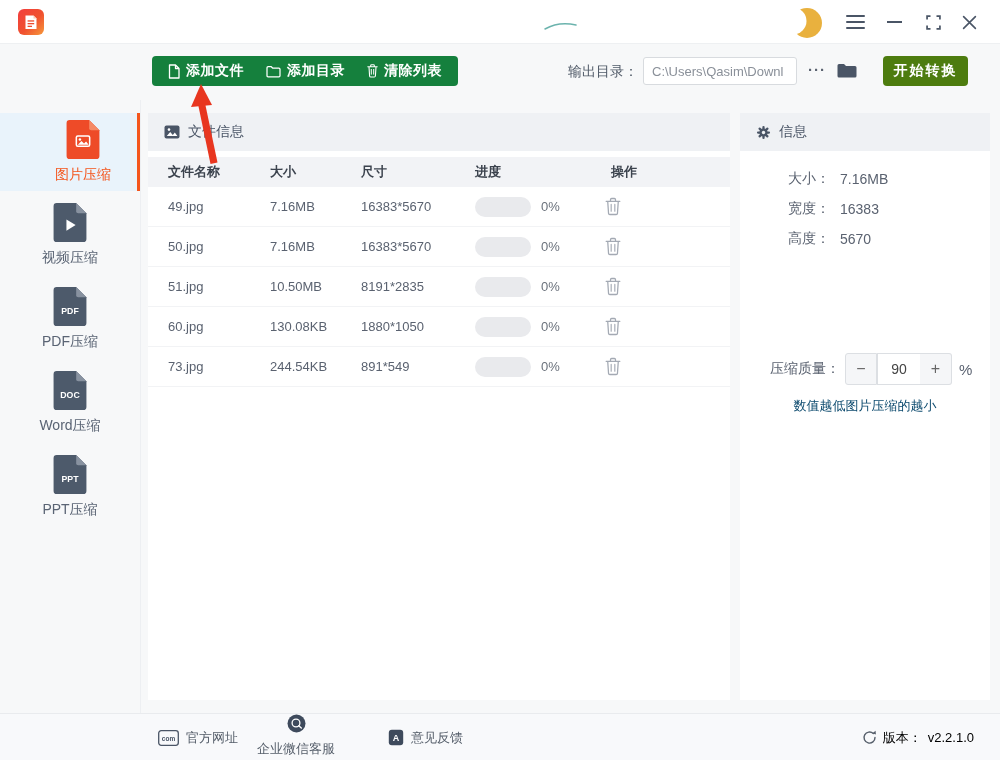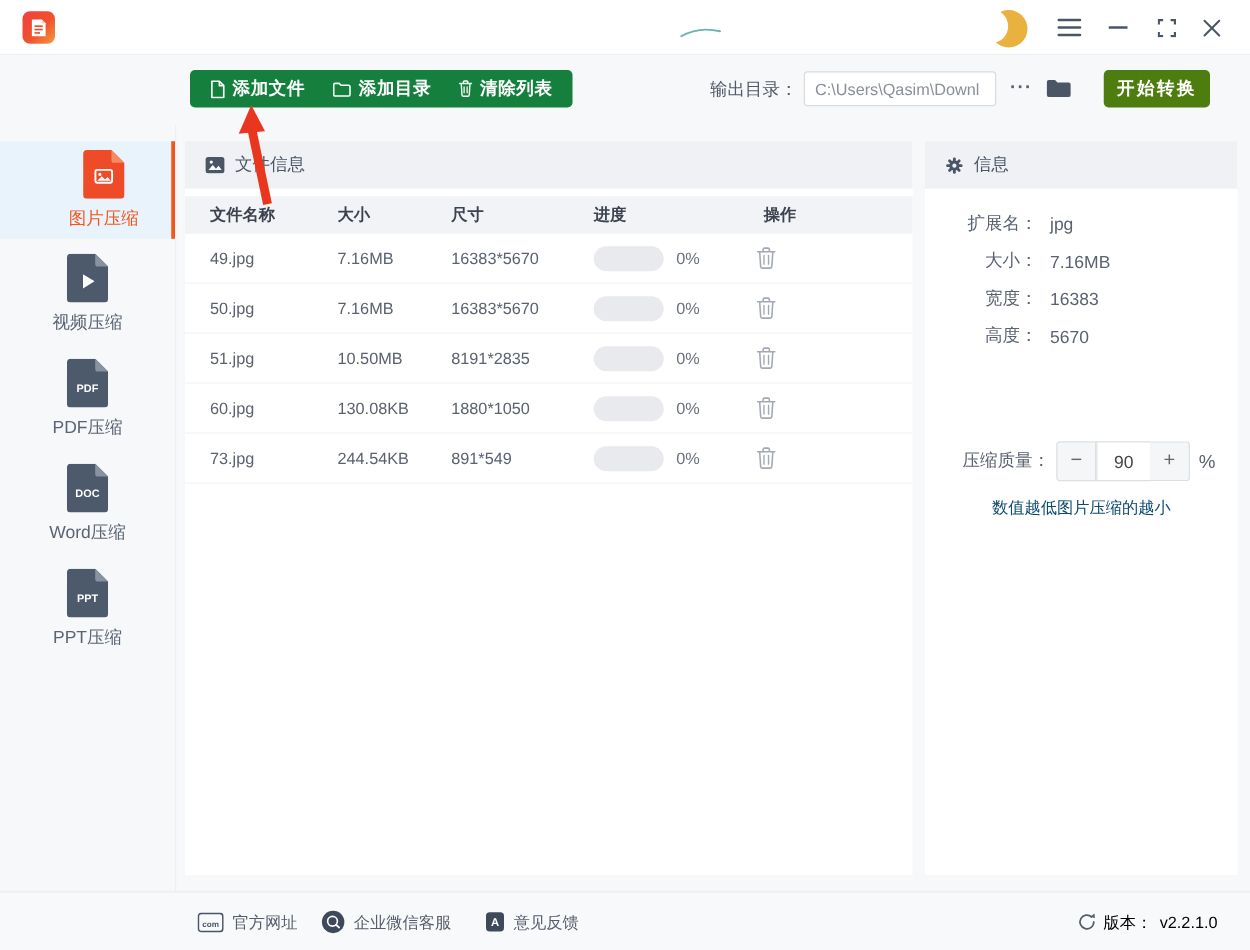--- a/index.html
+++ b/index.html
@@ -80,21 +80,21 @@
   .step-val { width:43px; height:32px; border-top:1px solid #DCDFE3; border-bottom:1px solid #DCDFE3;
               border-left:1px solid #DCDFE3; border-right:none; background:#fff; text-align:center; font-size:14px;
               color:#444; font-family:"Liberation Sans",sans-serif; outline:none; }
   .q-unit { margin-left:7px; font-size:15px; color:#5A6270; }
   .q-note { position:absolute; left:0; top:284px; width:250px; text-align:center; font-size:13px; color:#0c4a6e; }
 
   
   .footer { position:absolute; left:0; top:713px; width:1000px; height:47px; background:#F8F9FB; border-top:1px solid #E9EBEE; }
   .f-link { position:absolute; top:0; height:47px; display:flex; align-items:center; gap:7px; font-size:13px;
             color:#555E6A; cursor:pointer; }
-  .f-site { left:158px; } .f-wechat { left:257px; } .f-feedback { left:388px; }
+  .f-site { left:158px; } .f-wechat { left:257px;flex-direction:column; } .f-feedback { left:388px; }
   .f-version { position:absolute; right:26px; top:0; height:47px; display:flex; align-items:center; gap:6px;
                font-size:13px; color:#000000; }
 
   .arrow-overlay { position:absolute; left:180px; top:76px; width:50px; height:95px; pointer-events:none; z-index:30; }
 </style>
 </head>
 <body>
 
 <div id="app">
 
@@ -327,24 +327,20 @@
           <rect x="6.8" y="1" width="2.4" height="14" rx="1.1" transform="rotate(135 8 8)"></rect>
           <circle cx="8" cy="8" r="4.3"></circle>
         </g>
         <circle cx="8" cy="8" r="1.8" fill="#EFF1F4"></circle>
       </svg>
       <span>信息</span>
     </div>
 
     <div class="info-rows">
       <div class="info-row">
-        <span class="info-label">扩展名：</span>
-        <span class="info-value">jpg</span>
-      </div>
-      <div class="info-row">
         <span class="info-label">大小：</span>
         <span class="info-value">7.16MB</span>
       </div>
       <div class="info-row">
         <span class="info-label">宽度：</span>
         <span class="info-value">16383</span>
       </div>
       <div class="info-row">
         <span class="info-label">高度：</span>
         <span class="info-value">5670</span>

